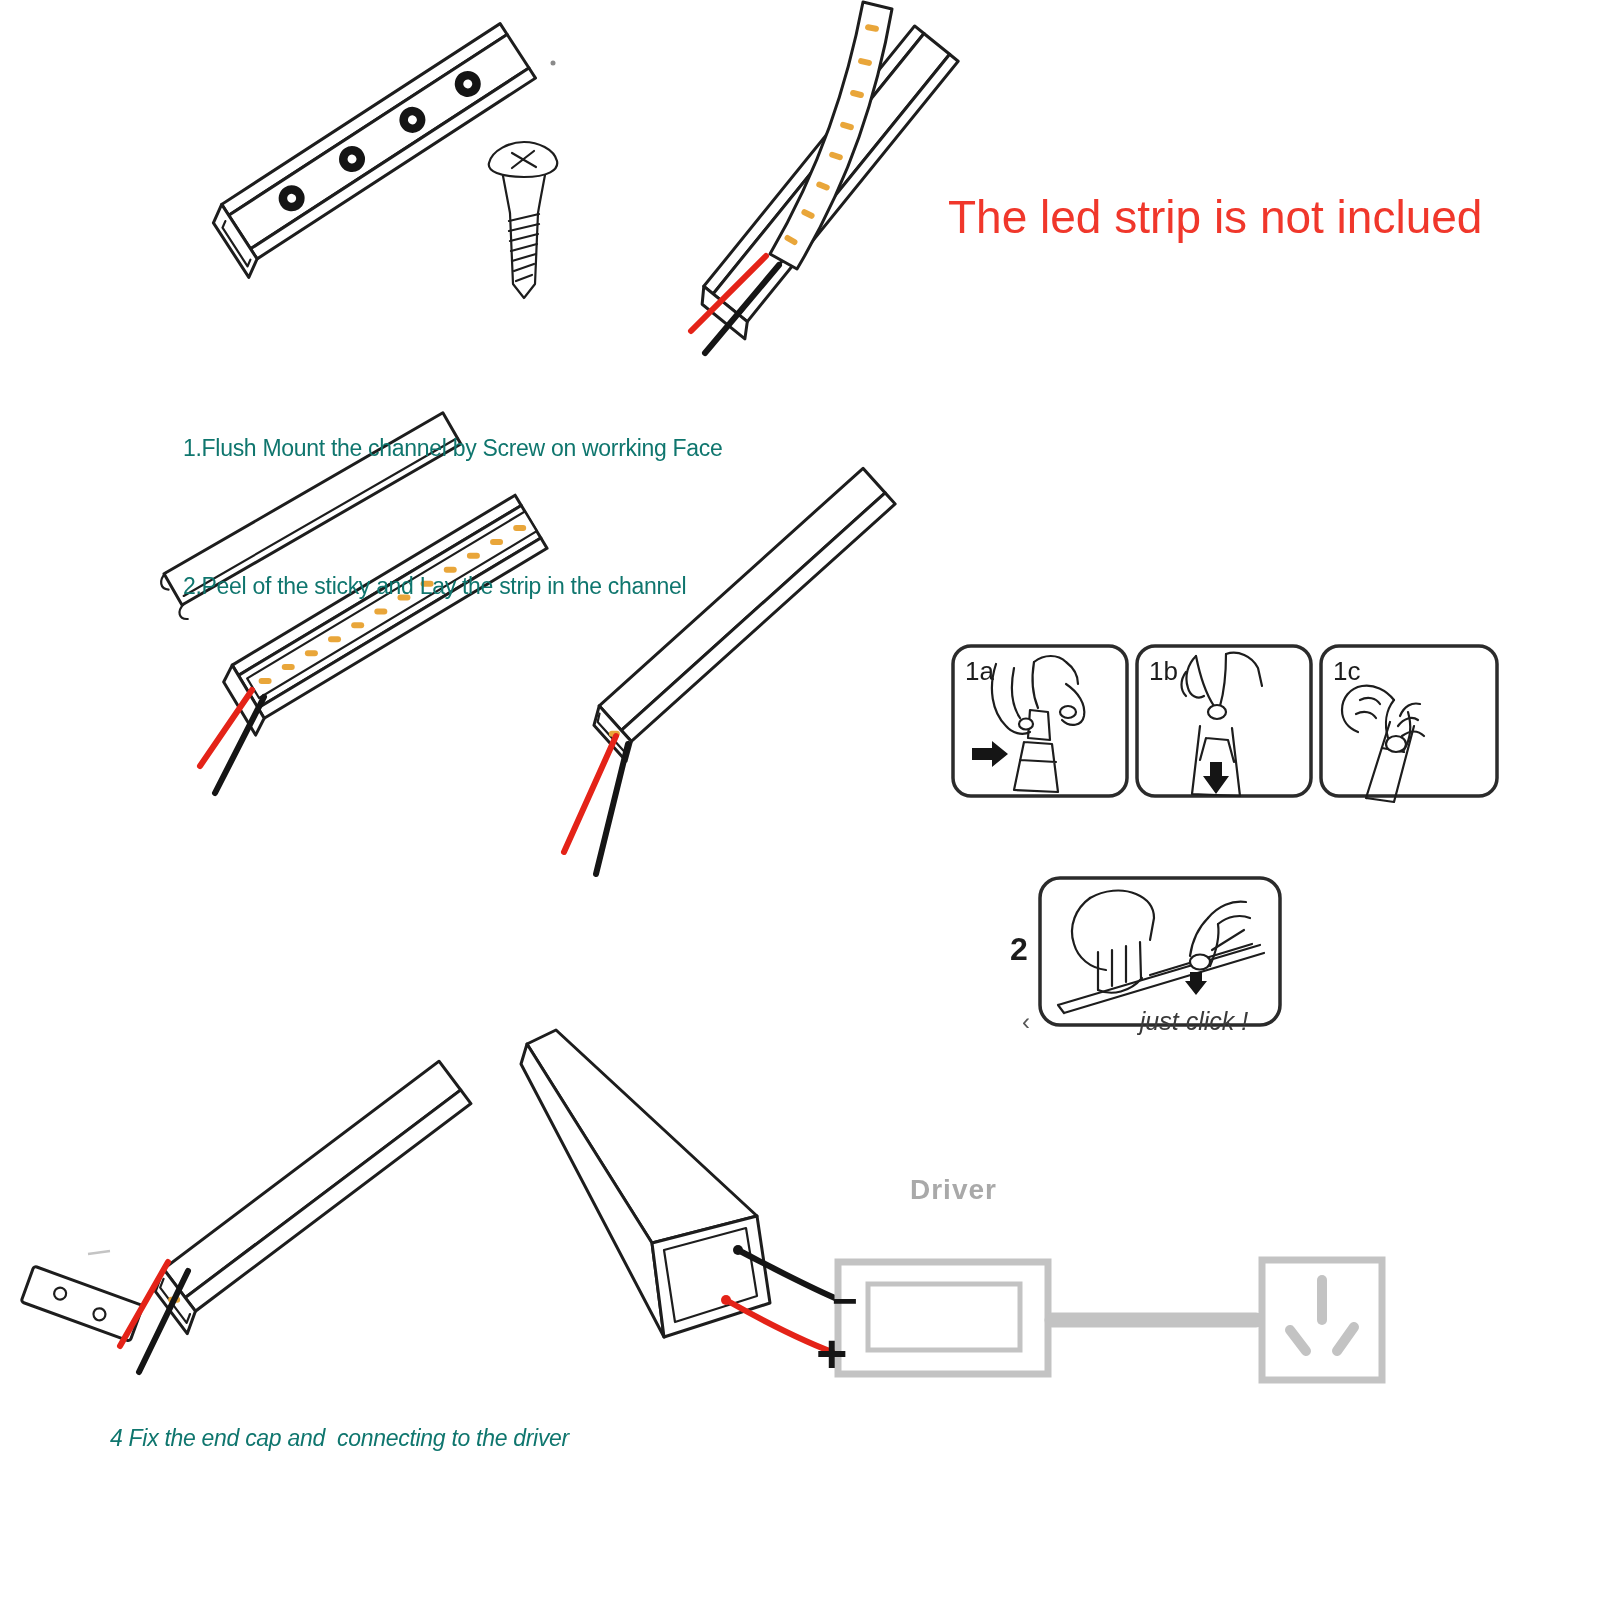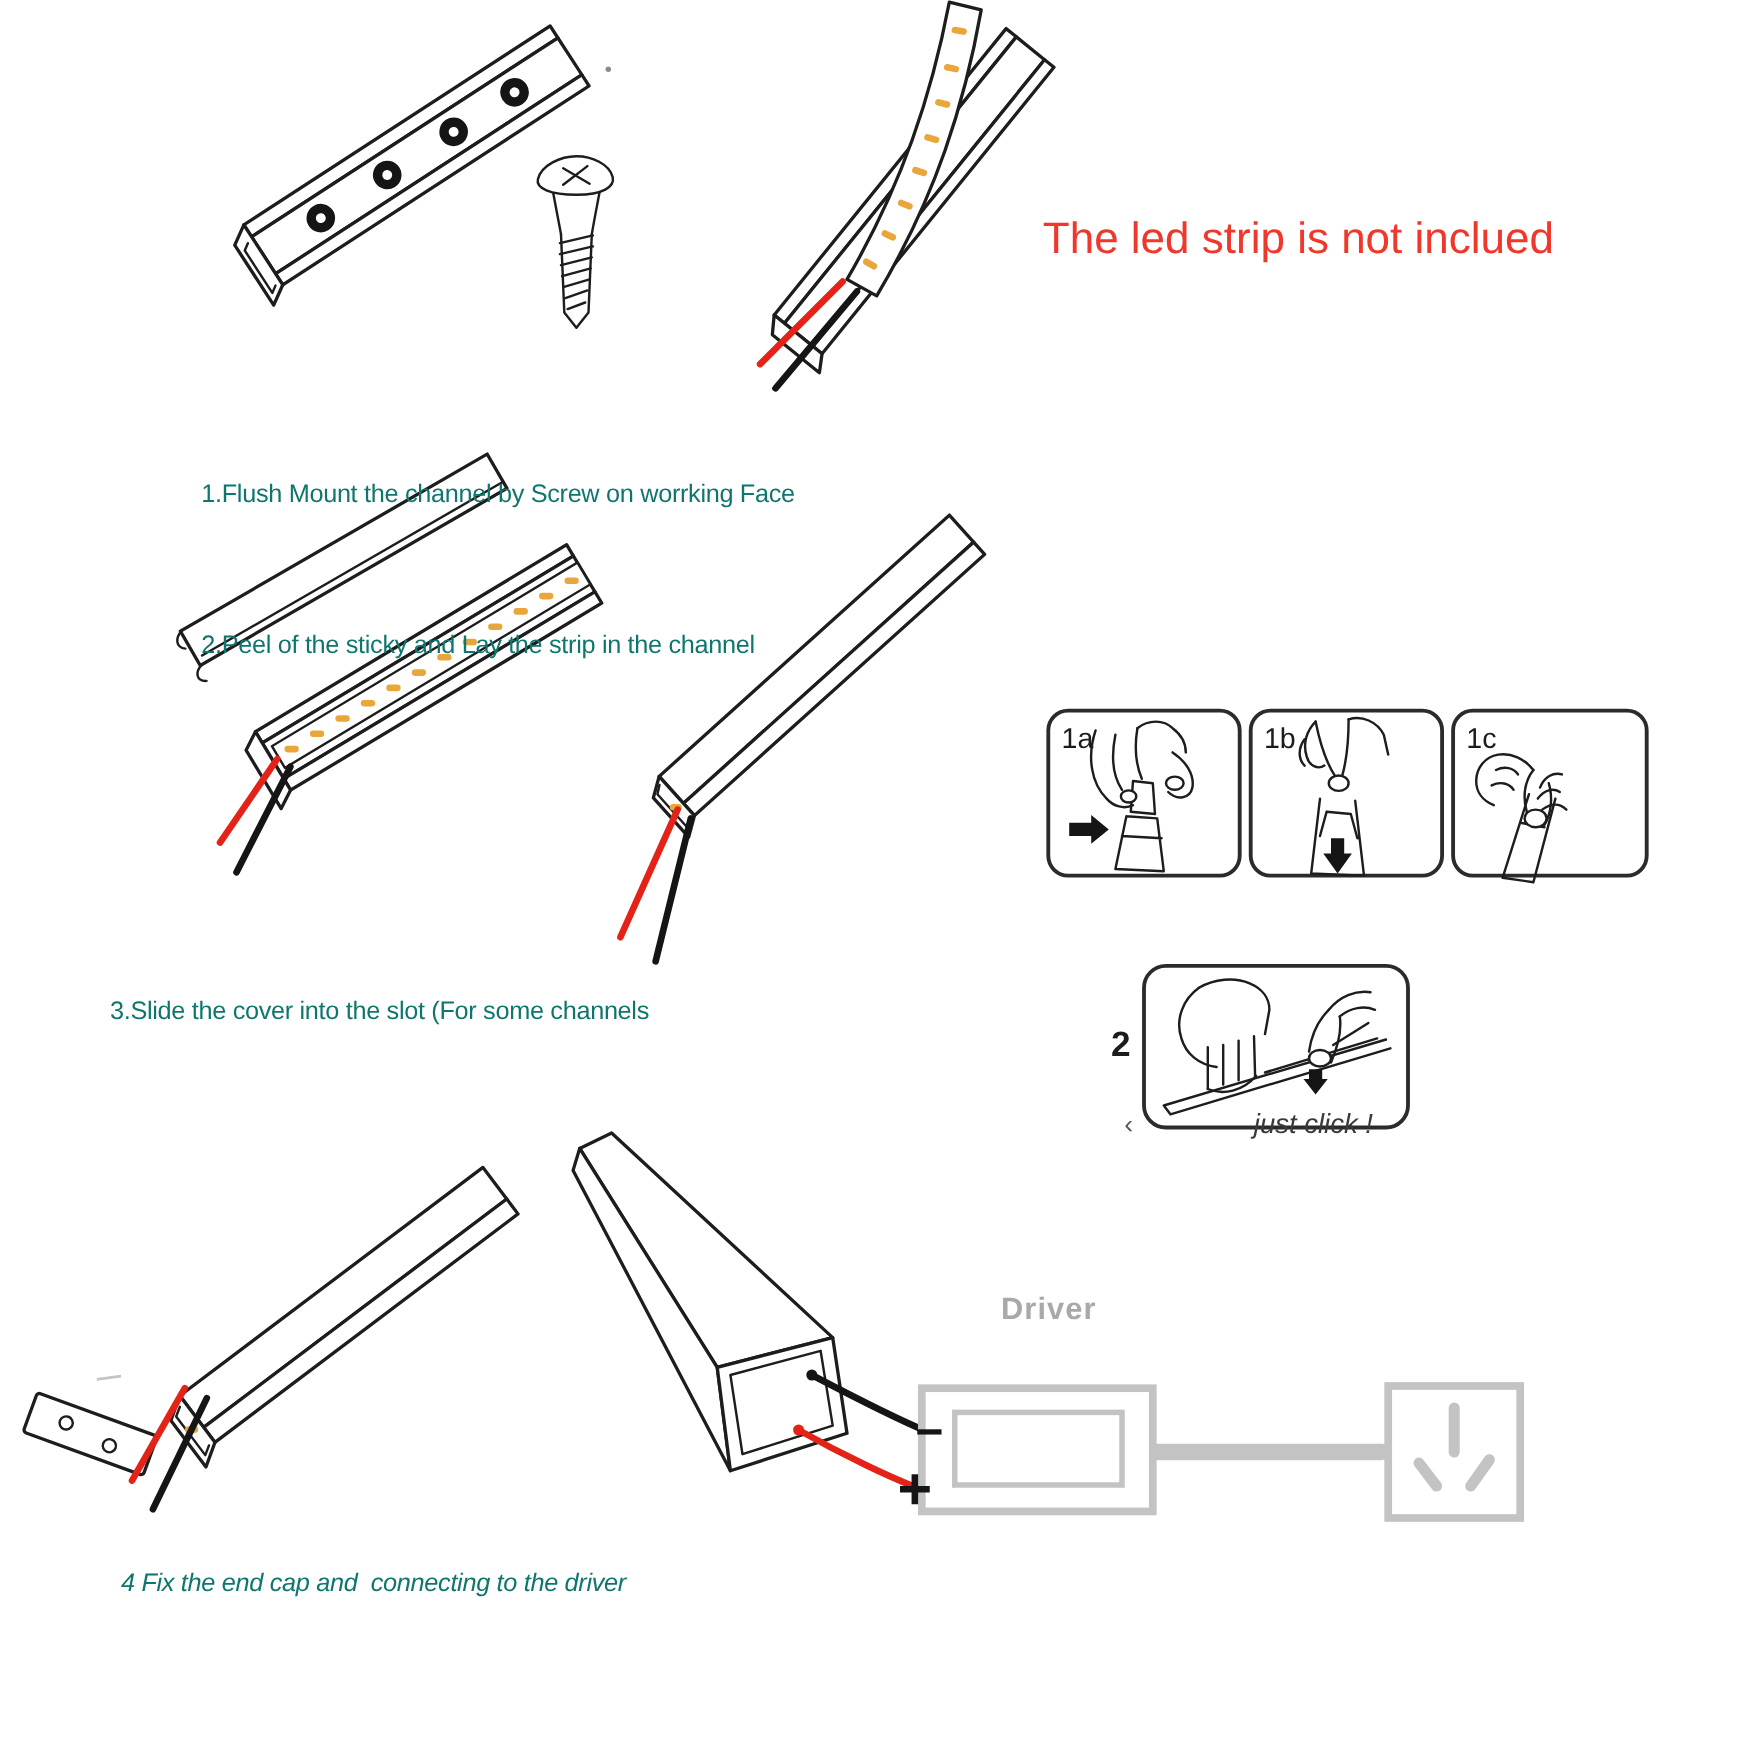--- a/index.html
+++ b/index.html
@@ -26,21 +26,21 @@
   .plabel  { font:26px "Liberation Sans", sans-serif; fill:#1c1c1c; }
   .p2num   { font:bold 32px "Liberation Sans", sans-serif; fill:#1c1c1c; }
   .chev    { font:24px "Liberation Sans", sans-serif; fill:#555555; }
   .caption { font:italic 25px "Liberation Sans", sans-serif; fill:#3a3a3a; }
   .term      { font:bold 44px "Liberation Sans", sans-serif; fill:#151515; }
   .term-plus { font:bold 54px "Liberation Sans", sans-serif; fill:#151515; }
 
   
   .txt { position:absolute; color:#0f766e; font-size:23px; line-height:46px; letter-spacing:-0.3px; white-space:pre; }
   .note {
-    position:absolute; left:948px; top:191px; font-size:40px; line-height:52px;
+    position:absolute; left:948px; top:191px; font-size:46px; line-height:52px;
     color:var(--note-red); white-space:pre;
   }
   .steps12 { left:183px; top:333px; }
   .step3   { left:100px; top:803px; }
   .step4   { left:110px; top:1415px;font-style:italic; }
   .driver-label {
     position:absolute; left:910px; top:1174px; font-size:28px; font-weight:bold;
     color:var(--label-gray); letter-spacing:1px;
   }
 </style>
@@ -276,19 +276,18 @@
   </svg>
 
   <div class="note">The led strip is not inclued</div>
 
   <div class="txt steps12">
     <div>1.Flush Mount the channel by Screw on worrking Face</div>
     <div>2.Peel of the sticky and Lay the strip in the channel</div>
   </div>
 
   <div class="txt step3">
-    <div>3.Slide the cover into the slot (For some channels</div>
   </div>
 
   <div class="txt step4">4 Fix the end cap and  connecting to the driver</div>
 
   <div class="driver-label">Driver</div>
 </div>
 
 </body></html>

